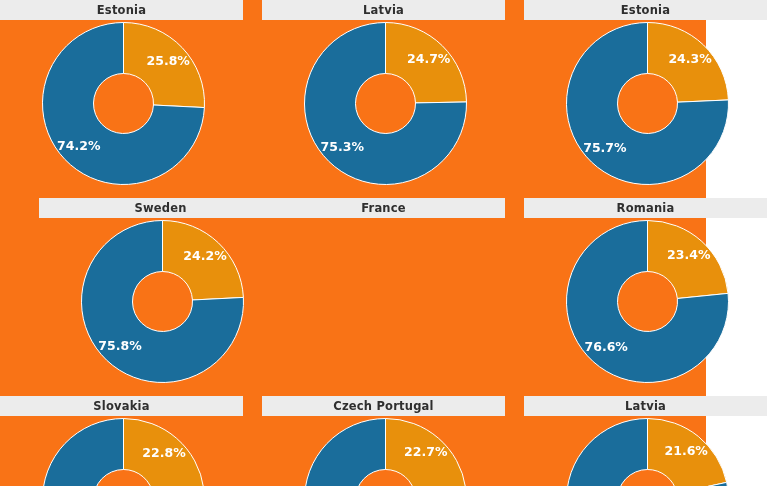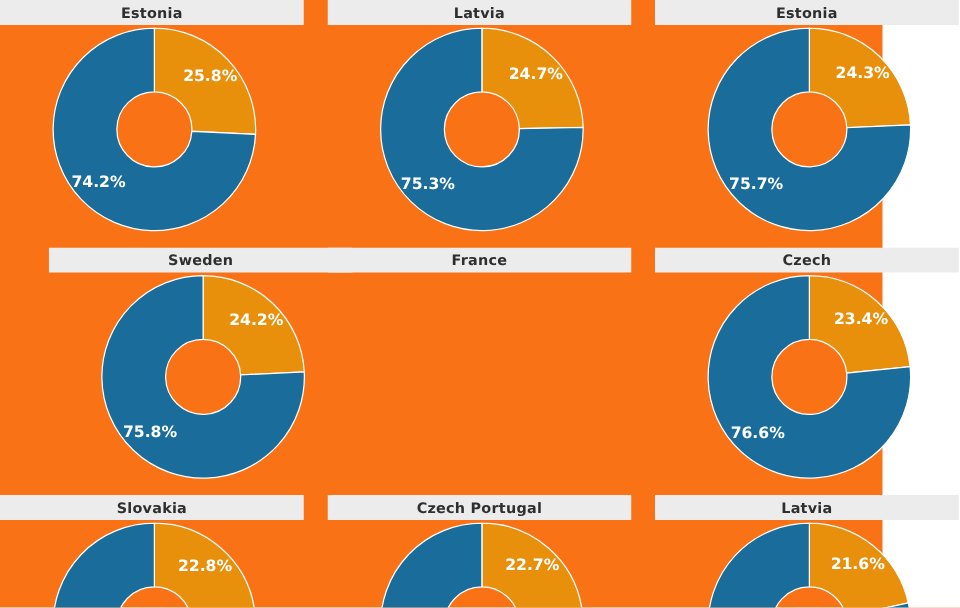--- a/index.html
+++ b/index.html
@@ -109,21 +109,21 @@
           <path d="M 204.40 77.43 A 81 81 0 1 1 123.50 0.50 L 123.50 51.50 A 30 30 0 1 0 153.46 79.99 Z" fill="#1a6d9b" stroke="#ffffff" stroke-width="1"></path>
           <text class="slice-label" x="166.0" y="36.8">24.2%</text>
           <text class="slice-label" x="81.0" y="126.2">75.8%</text>
         </svg>
       </div>
     </div>
     <div class="panel" style="left: 262px; top: 198px;">
       <div class="panel-title">France</div>
     </div>
     <div class="panel" style="left: 524px; top: 198px;">
-      <div class="panel-title">Czech</div>
+      <div class="panel-title">Romania</div>
       <div class="donut-wrap">
         <svg class="donut-svg" width="243" height="177" viewBox="0 0 243 177">
           <path d="M 123.50 0.50 A 81 81 0 0 1 204.09 73.37 L 153.35 78.49 A 30 30 0 0 0 123.50 51.50 Z" fill="#e8900c" stroke="#ffffff" stroke-width="1"></path>
           <path d="M 204.09 73.37 A 81 81 0 1 1 123.50 0.50 L 123.50 51.50 A 30 30 0 1 0 153.35 78.49 Z" fill="#1a6d9b" stroke="#ffffff" stroke-width="1"></path>
           <text class="slice-label" x="164.8" y="35.8">23.4%</text>
           <text class="slice-label" x="82.2" y="127.2">76.6%</text>
         </svg>
       </div>
     </div>
     <div class="panel" style="left: 0px; top: 396px;">

